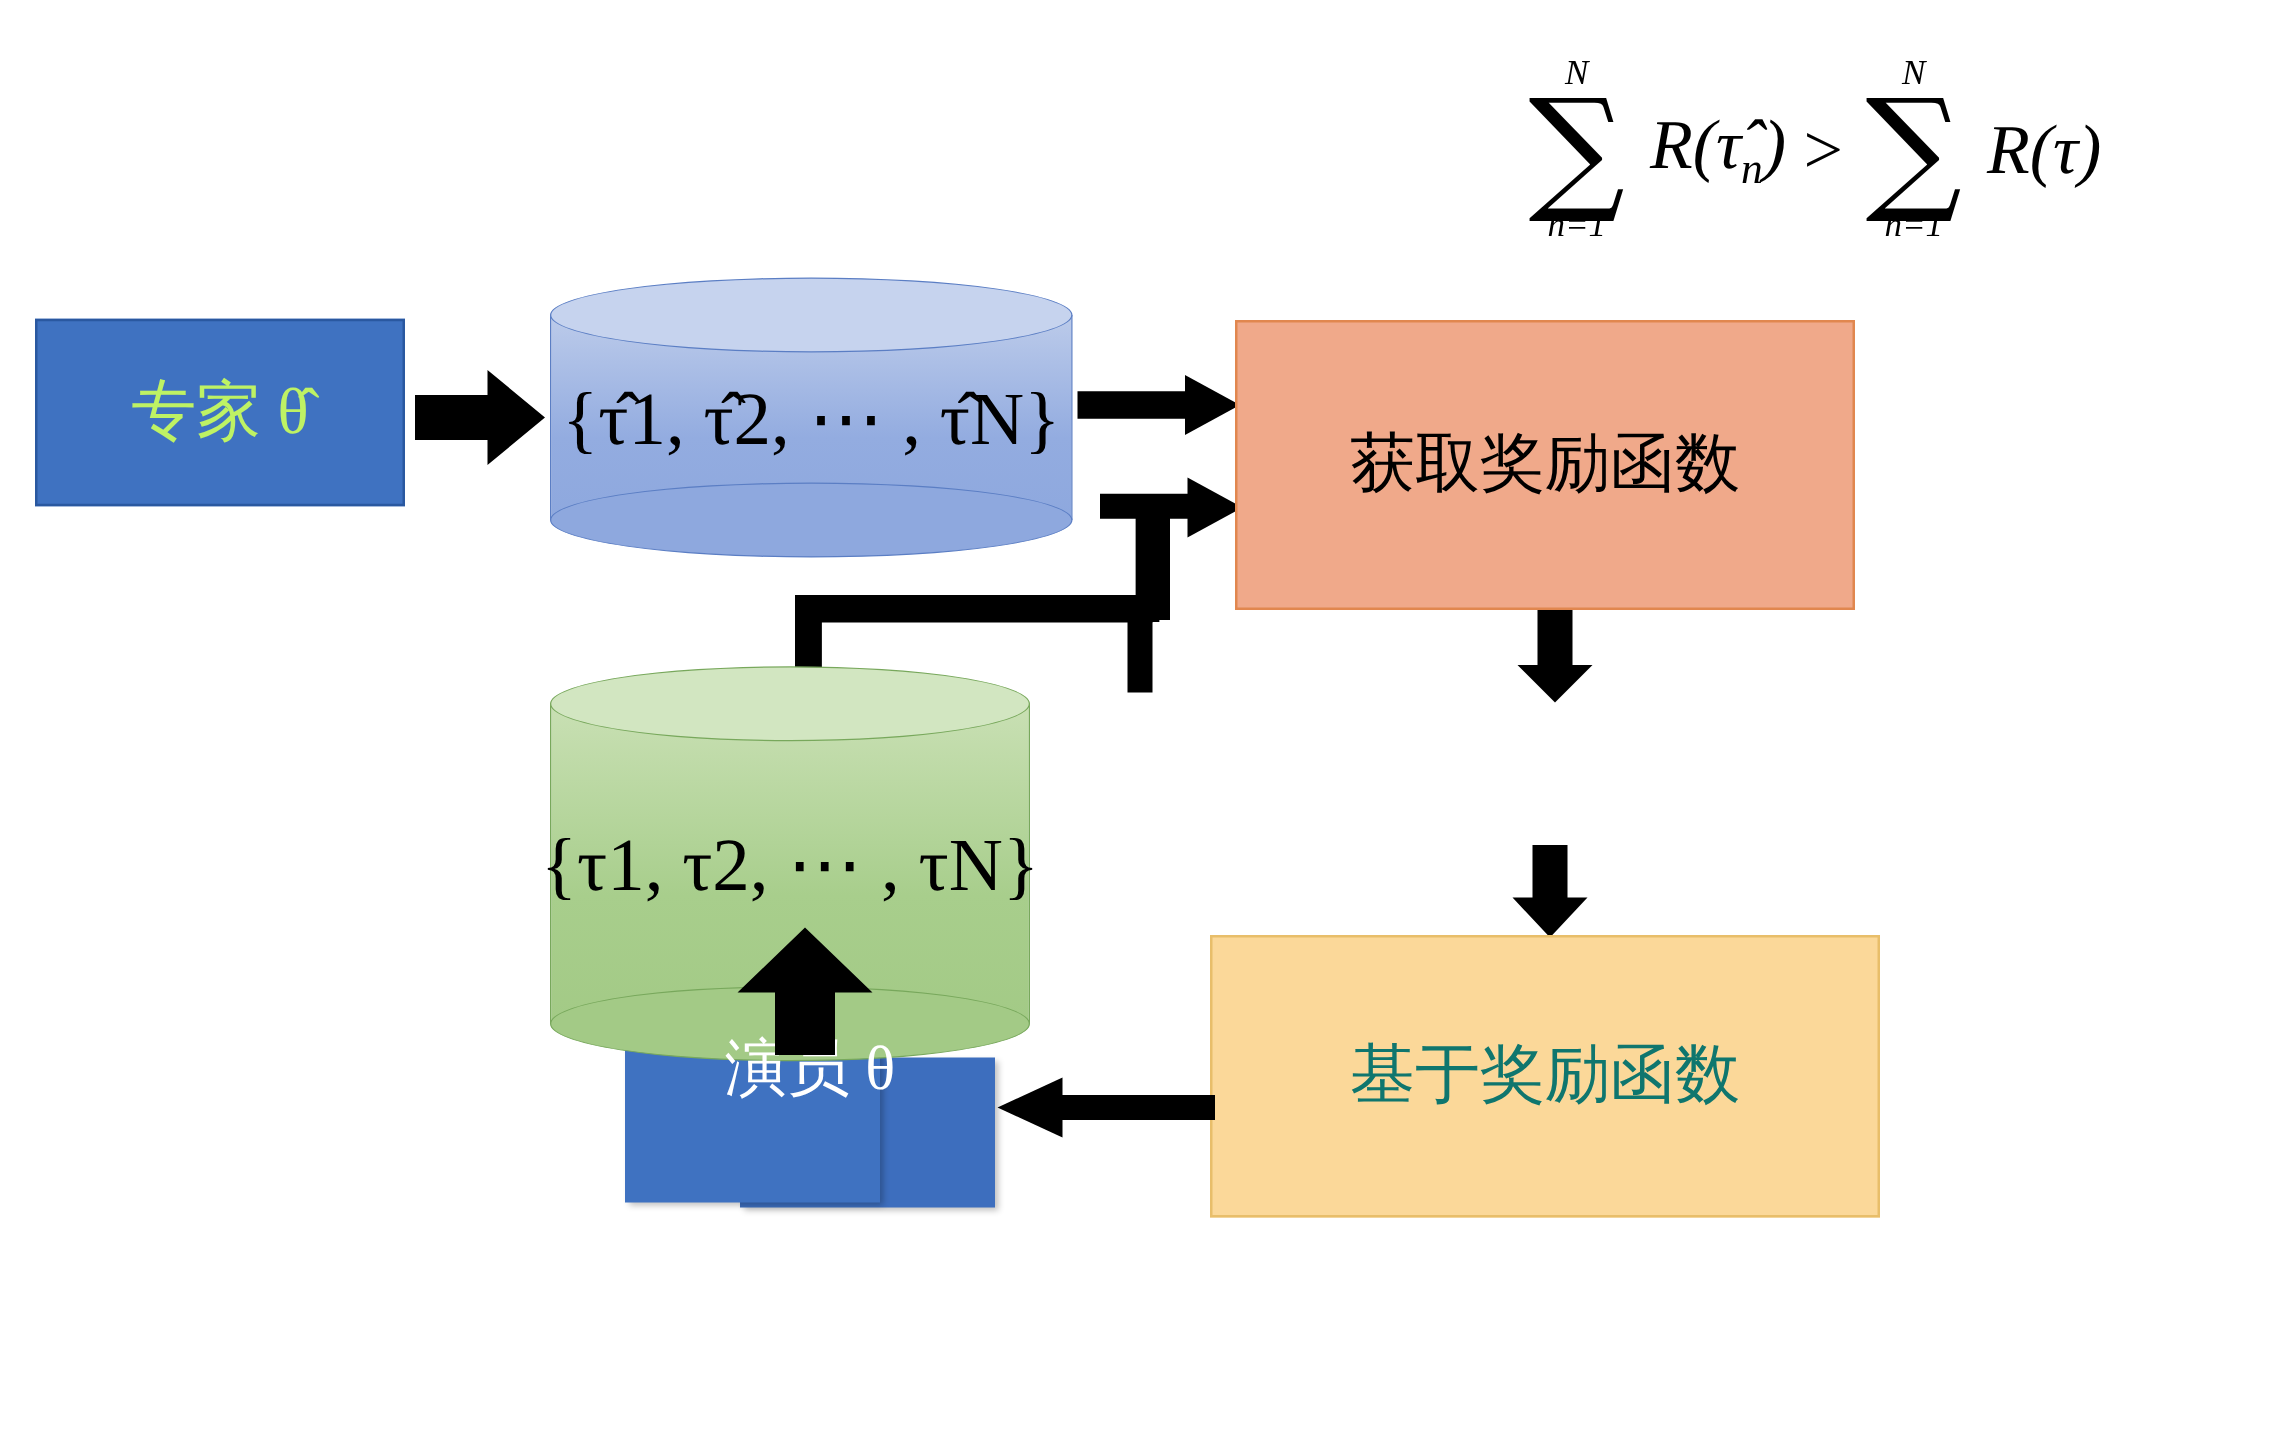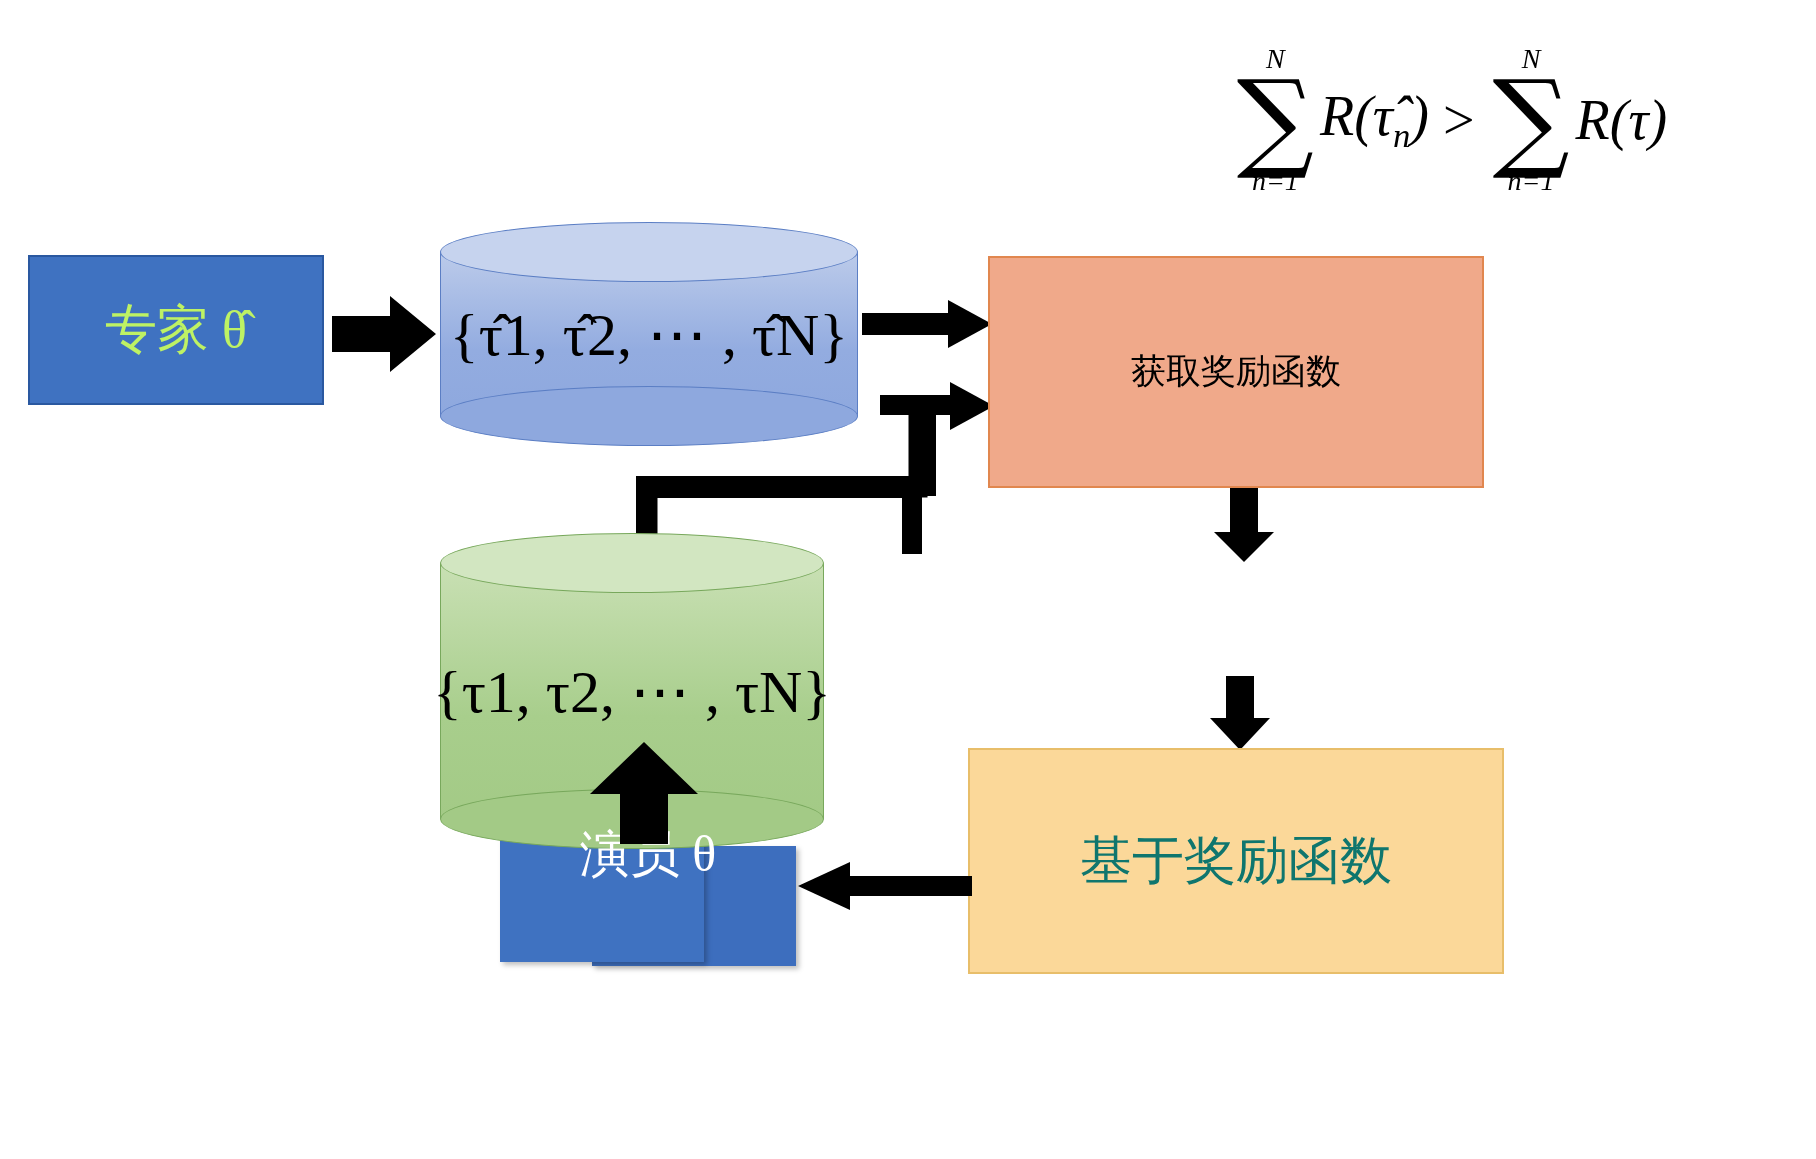--- a/index.html
+++ b/index.html
@@ -38,40 +38,40 @@
     display: inline-flex;
     flex-direction: column;
     align-items: center;
     justify-content: center;
     vertical-align: middle;
     margin: 0 4px;
     line-height: 1;
   }
   .sum .lim { font-size: 28px; font-style: italic; line-height: 1.05; }
   .sum .sig { font-size: 108px; line-height: 0.86; font-family: "DejaVu Serif", serif; }
-  .term { font-style: italic; margin-left: 2px; }
+  .term { font-style: italic; margin-left: 16px; }
   .rel  { margin: 0 14px; font-style: normal; }
 
   
   .box {
     display: flex;
     align-items: center;
     justify-content: center;
     text-align: center;
     line-height: 1.18;
   }
   .box-expert {
     left: 28px; top: 255px; width: 296px; height: 150px;
     background: #3F72C1; border: 2px solid #2A58A0;
     color: #bef264; font-size: 52px;
   }
   .box-reward-fn-get {
     left: 988px; top: 256px; width: 496px; height: 232px;
     background: #F0A98A; border: 2px solid #E1874F;
-    color: #000000; font-size: 35px;
+    color: #000000; font-size: 52px;
   }
   .box-reward-fn {
     left: 1082px; top: 560px; width: 312px; height: 112px;
     background: #AFCF96; border: 2px solid #8FB873;
     color: #000000; font-size: 52px;
   }
   .box-find-actor {
     left: 968px; top: 748px; width: 536px; height: 226px;
     background: #FBD899; border: 2px solid #E8BE6A;
     color: #0f766e; font-size: 52px;

